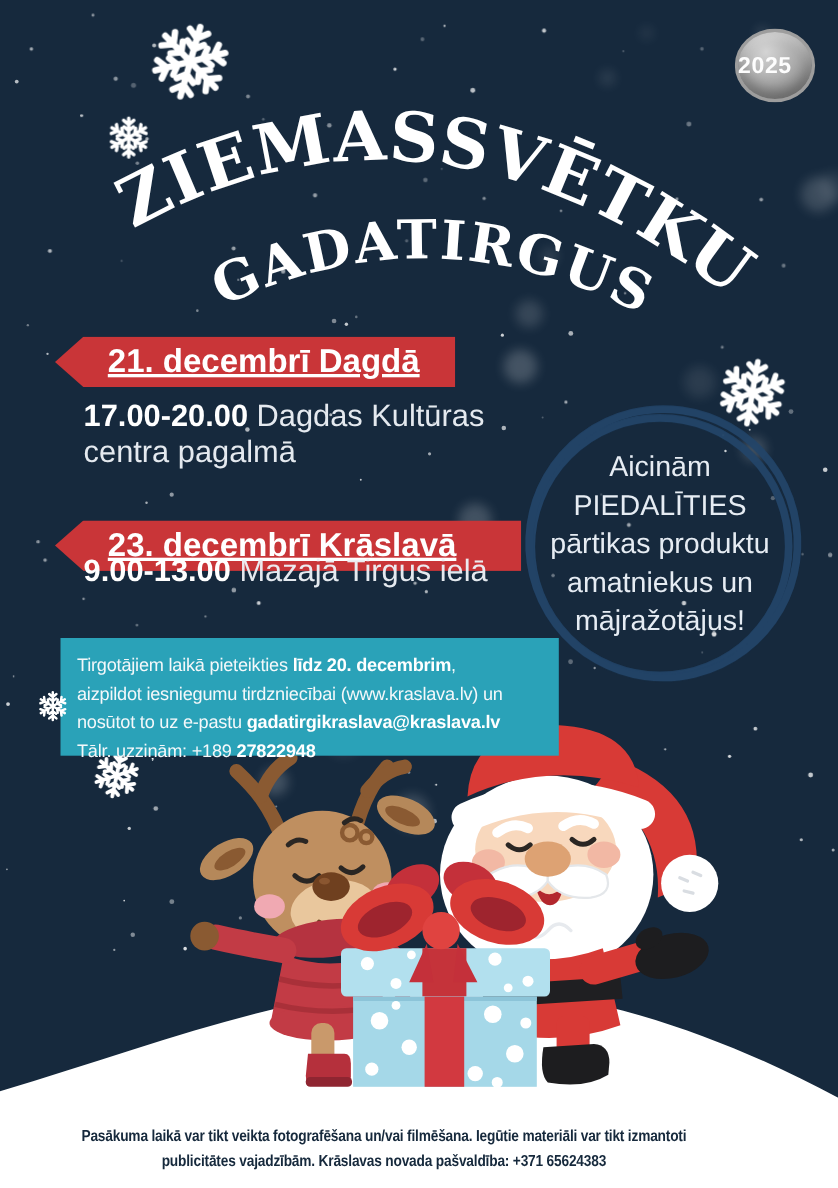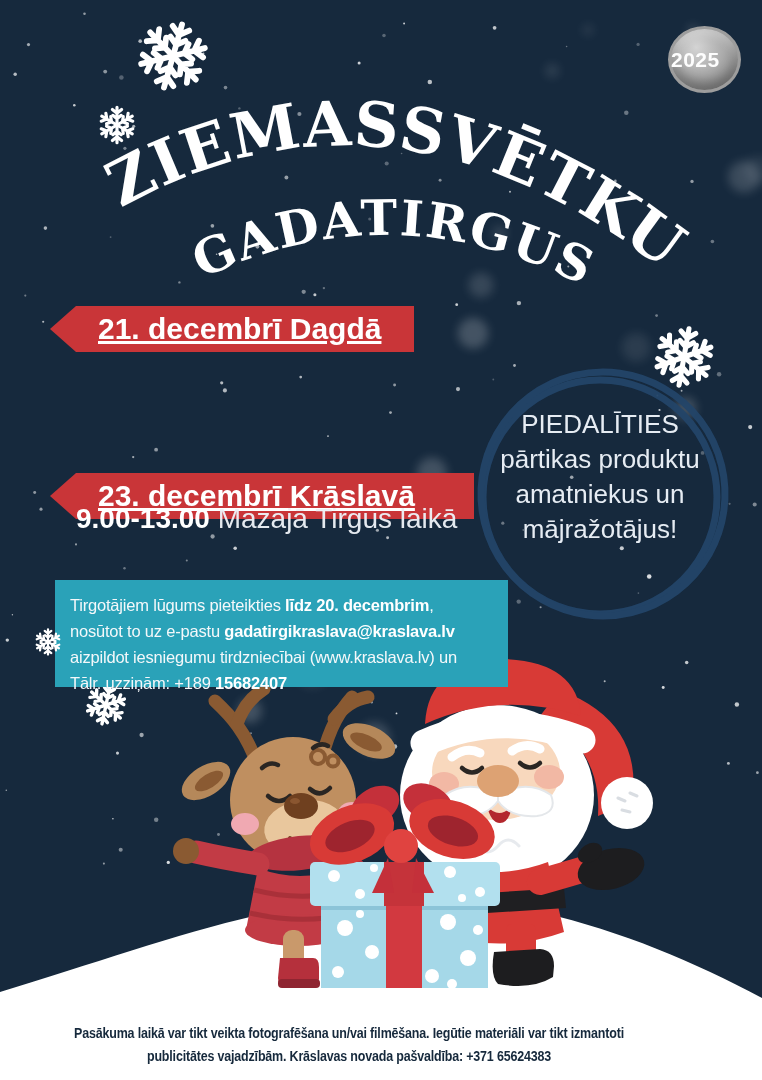--- a/index.html
+++ b/index.html
@@ -379,40 +379,45 @@
     </g>
   </svg>
 
   <div class="badge">
     <span>2025</span>
   </div>
 
   <div class="banner e1">
     <span>21. decembrī Dagdā</span>
   </div>
+  <div class="evt e1">
+    <div><b>17.00-20.00</b><span class="lite"> Dagdas Kultūras</span></div>
+    <div class="lite">centra pagalmā</div>
+  </div>
 
   <div class="banner e2">
     <span>23. decembrī Krāslavā</span>
   </div>
   <div class="evt e2">
-    <div><b>9.00-13.00</b><span class="lite"> Mazajā Tirgus laikā</span></div>
+    <div><b>9.00-13.00</b><span class="lite"> Mazajā Tirgus ielā</span></div>
   </div>
 
   <div class="invite">
+    <div>Aicinām</div>
     <div>PIEDALĪTIES</div>
     <div>pārtikas produktu</div>
     <div>amatniekus un</div>
     <div>mājražotājus!</div>
   </div>
 
   <div class="appbox">
-    <div><span>Tirgotājiem lūgums pieteikties </span><b>līdz 20. decembrim</b><span>,</span></div>
+    <div><span>Tirgotājiem laikā pieteikties </span><b>līdz 20. decembrim</b><span>,</span></div>
+    <div>aizpildot iesniegumu tirdzniecībai (www.kraslava.lv) un</div>
     <div><span>nosūtot to uz e-pastu </span><b>gadatirgikraslava@kraslava.lv</b></div>
-    <div>aizpildot iesniegumu tirdzniecībai (www.kraslava.lv) un</div>
-    <div><span>Tālr. uzziņām: +189 </span><b>15682407</b></div>
+    <div><span>Tālr. uzziņām: +189 </span><b>27822948</b></div>
   </div>
 
   <svg class="flake-overlay" viewBox="-50 -50 100 100">
     <g stroke="#ffffff" stroke-width="7.5" stroke-linecap="round" fill="none">
       <g>
           <path d="M0 0 L0 -42 M0 -28 L-11 -37 M0 -28 L11 -37 M0 -15 L-10 -23 M0 -15 L10 -23"></path>
         </g>
       <g transform="rotate(60)">
           <path d="M0 0 L0 -42 M0 -28 L-11 -37 M0 -28 L11 -37 M0 -15 L-10 -23 M0 -15 L10 -23"></path>
         </g>

